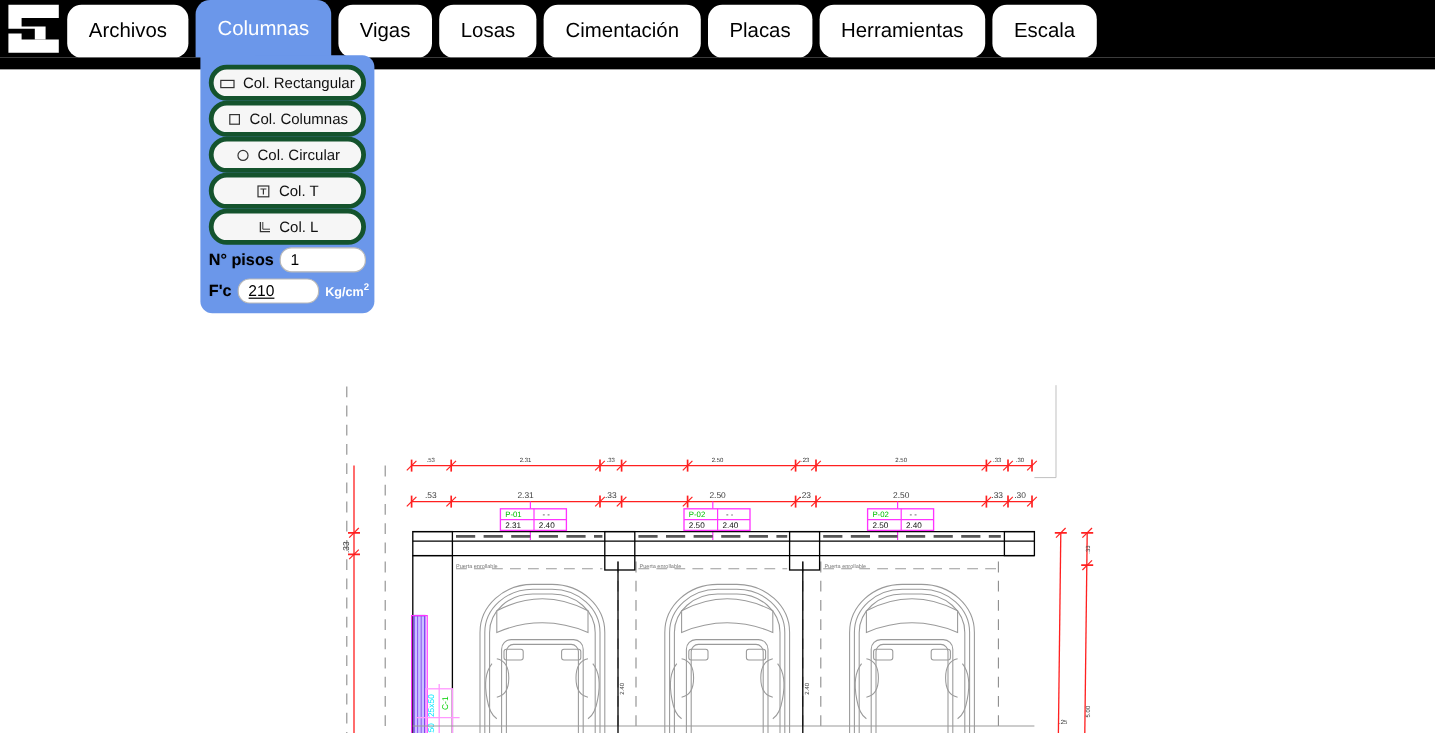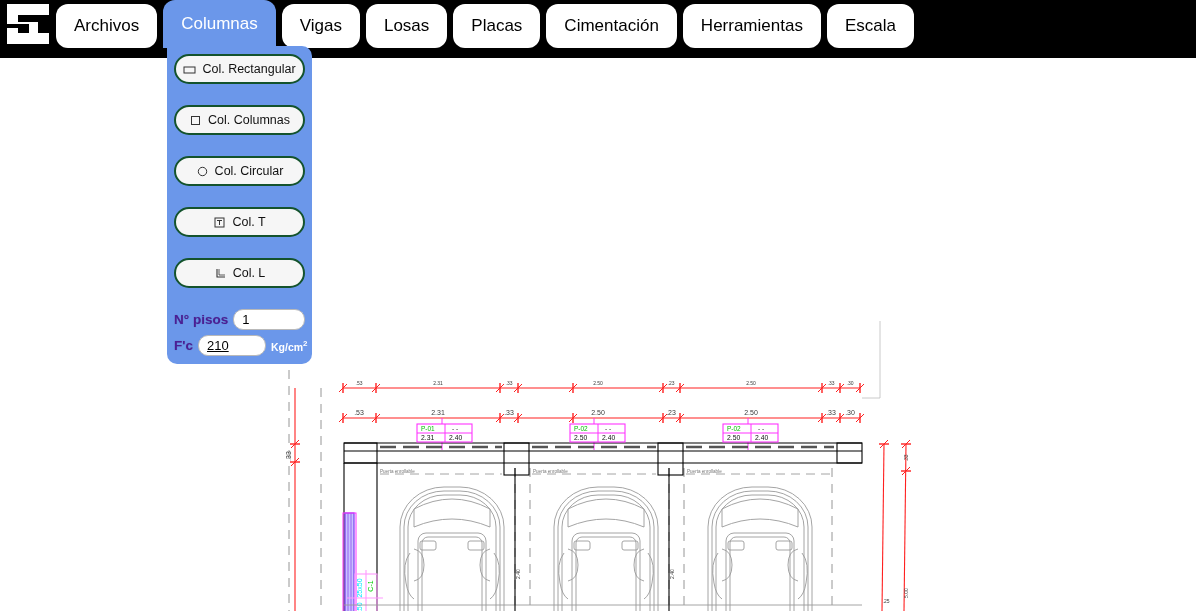--- a/index.html
+++ b/index.html
@@ -57,38 +57,38 @@
     width:145px;
     background:#6b97ea;
     border-radius:0 10px 10px 10px;
     padding:8px 7px 8px 7px;
     z-index:20;
   }
   .dd-item {
     display:flex; align-items:center; justify-content:center;
     gap:6px;
     height:30px;
-    margin-bottom:21px;
+    margin-bottom:0;
     background:#f6f6f6;
-    border:2px solid #14532d;
+    border:4px solid #14532d;
     border-radius:15px;
     font-size:12.5px;
     color:#111;
     cursor:pointer;
     white-space:nowrap;
   }
   .dd-icon { display:inline-flex; align-items:center; justify-content:center; width:13px; height:13px; }
   .dd-icon svg { display:block; }
 
   .dd-row {
     display:flex; align-items:center; gap:5px;
     margin-top:2px; margin-bottom:5px;
   }
   .dd-label {
-    color:#4c1d95;
+    color:#000000;
     font-weight:bold;
     font-size:13.5px;
     text-shadow:0 0 1px rgba(0,0,0,.25);
     white-space:nowrap;
   }
   .dd-input {
     height:21px;
     border:1px solid #b9b9b9;
     border-radius:10px;
     background:#fff;
@@ -124,22 +124,22 @@
         <path d="M2 2 H44 V13 H13 V20 H33 V31 H24 V22 H2 Z" fill="#ffffff"></path>
         <path d="M2 26 H13 V42 H44 V31 H24 V42" fill="none" stroke="#ffffff" stroke-width="0"></path>
         <path d="M2 26 H13 V31 H44 V42 H2 Z" fill="#ffffff"></path>
       </svg>
     </div>
     <div id="menu-items" style="display:flex;align-items:flex-end;height:48px;">
         <button class="menu-btn">Archivos</button>
         <button class="menu-btn active">Columnas</button>
         <button class="menu-btn">Vigas</button>
         <button class="menu-btn">Losas</button>
+        <button class="menu-btn">Cimentación</button>
         <button class="menu-btn">Placas</button>
-        <button class="menu-btn">Cimentación</button>
         <button class="menu-btn">Herramientas</button>
         <button class="menu-btn">Escala</button>
       </div>
   </div>
   <div class="blackstrip"></div>
 
   <div class="dropdown">
     <div id="dd-items">
         <div class="dd-item">
           <span class="dd-icon">

